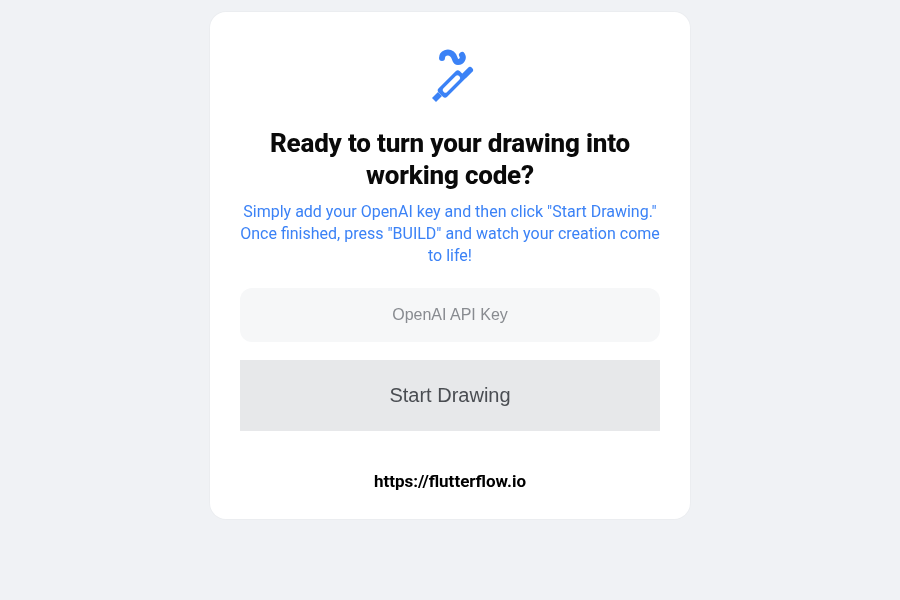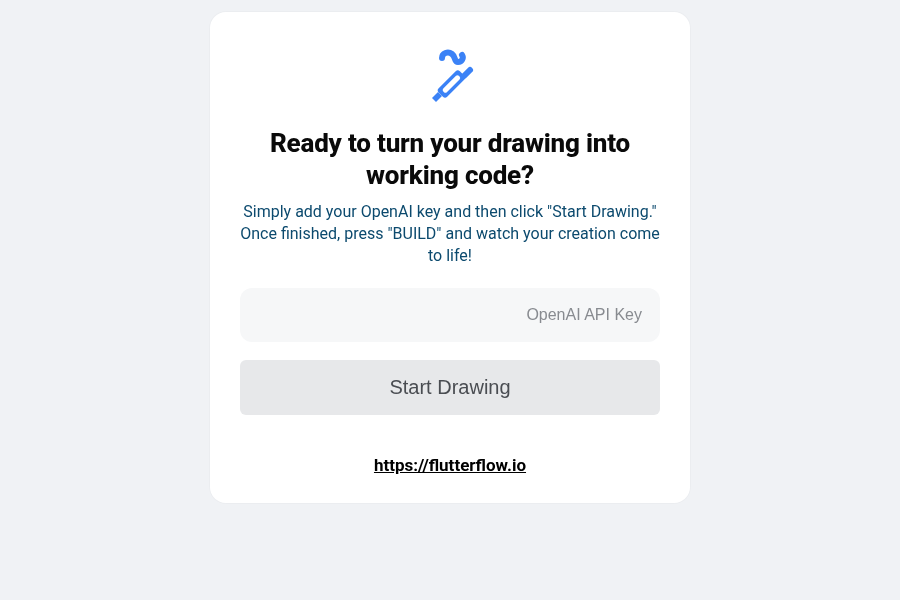--- a/index.html
+++ b/index.html
@@ -35,66 +35,65 @@
       font-size: 26px;
       font-weight: 800;
       line-height: 1.22;
       color: #0a0a0a;
       margin: 0 auto 10px auto;
       max-width: 380px;
       letter-spacing: -0.2px;
     }
     .subtext {
       font-size: 16px;
-      color: #0c4a6e;
+      color: #3b82f6;
       line-height: 1.35;
       margin: 0 auto 22px auto;
       max-width: 430px;
     }
     .input {
       width: 100%;
       border: none;
       background: #f6f7f8;
       border-radius: 12px;
       padding: 18px 18px;
       font-size: 16px;
       color: #b91c1c;
-      text-align: right;
+      text-align: center;
       outline: none;
       margin-bottom: 18px;
     }
     .input::placeholder {
       color: #888b90;
     }
     .primary-btn {
       width: 100%;
       border: none;
       background: #e7e8ea;
       color: #4a4d52;
       font-size: 20px;
-      padding: 16px 0;
-      border-radius: 6px;
+      padding: 24px 0;
+      border-radius: 0;
       cursor: pointer;
       font-weight: 400;
       margin-bottom: 40px;
     }
     .footer-text {
       font-size: 16px;
       color: #5a5d63;
       line-height: 1.35;
       margin-bottom: 6px;
       max-width: 380px;
       margin-left: auto;
       margin-right: auto;
     }
     .footer-link {
       font-size: 17px;
       font-weight: 700;
       color: #000;
-      text-decoration: underline;
       cursor: pointer;
     }
   </style>
 </head>
 <body>
 
 <div class="card">
   <div class="icon-wrap">
     <span>
       <svg width="64" height="64" viewBox="0 0 64 64" fill="none">

